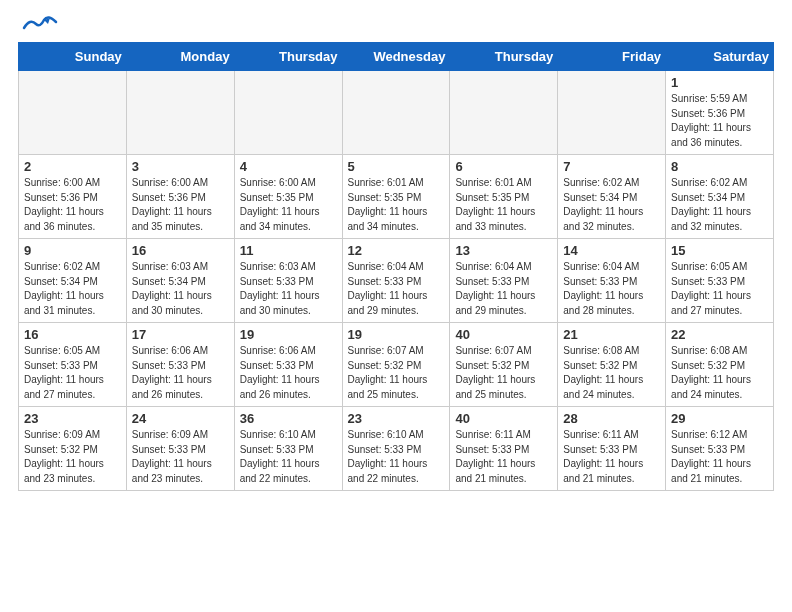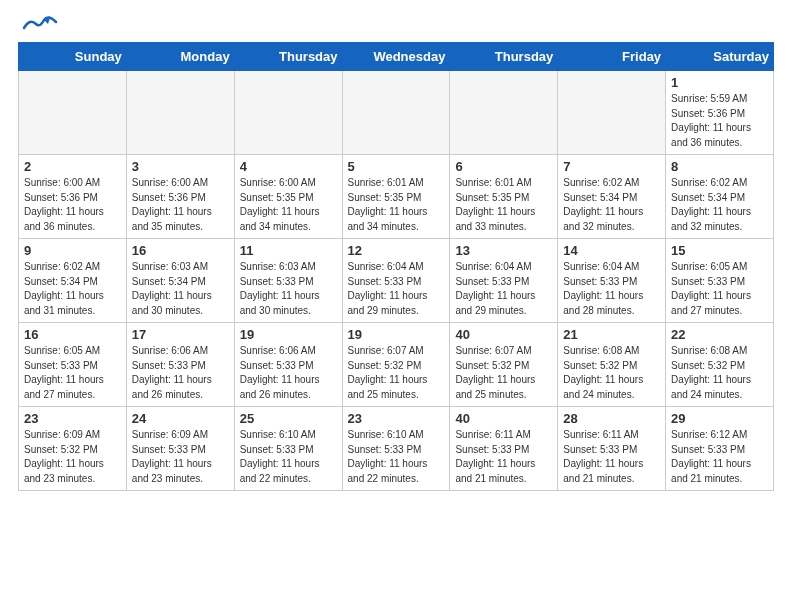--- a/index.html
+++ b/index.html
@@ -297,21 +297,21 @@
 and 23 minutes.</div>
         </td>
         <td>
           <span class="day-num">24</span>
           <div class="day-info" style="white-space: pre-line;">Sunrise: 6:09 AM
 Sunset: 5:33 PM
 Daylight: 11 hours
 and 23 minutes.</div>
         </td>
         <td>
-          <span class="day-num">25</span>
+          <span class="day-num">36</span>
           <div class="day-info" style="white-space: pre-line;">Sunrise: 6:10 AM
 Sunset: 5:33 PM
 Daylight: 11 hours
 and 22 minutes.</div>
         </td>
         <td>
           <span class="day-num">23</span>
           <div class="day-info" style="white-space: pre-line;">Sunrise: 6:10 AM
 Sunset: 5:33 PM
 Daylight: 11 hours

